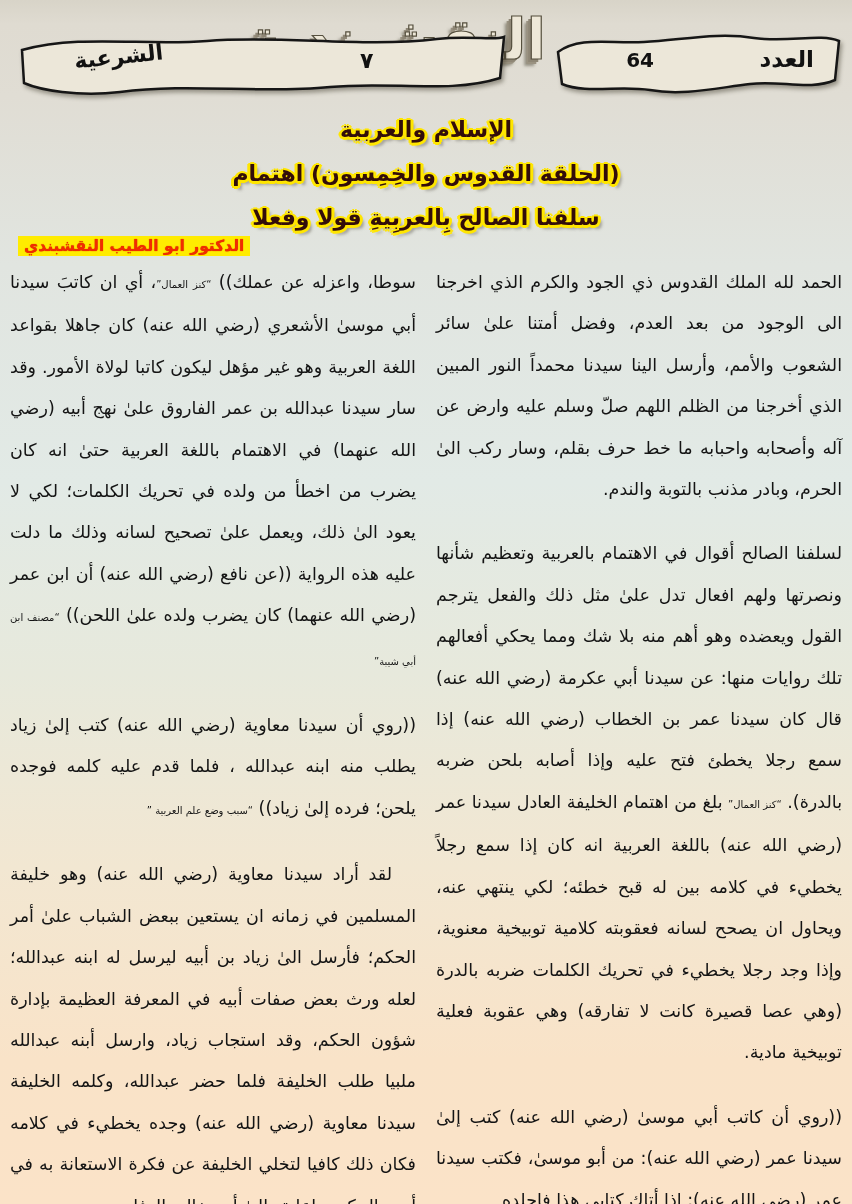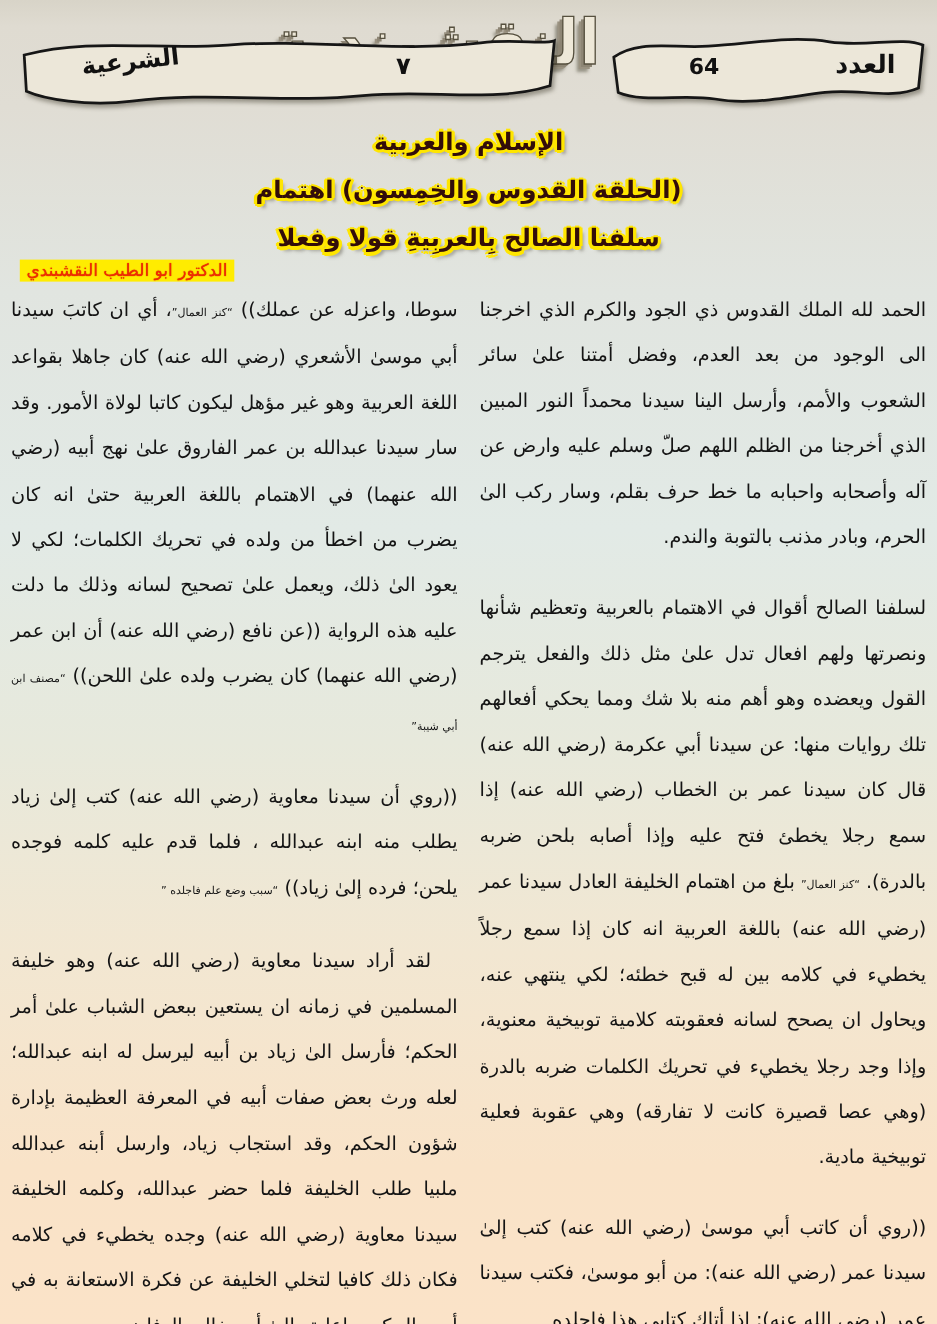--- a/index.html
+++ b/index.html
@@ -44,21 +44,21 @@
       -2px -1px 0 #ffe600, 2px -1px 0 #ffe600,
       -2px  2px 0 #ffe600, 2px  2px 0 #ffe600,
       -3px  0   0 #ffe600, 3px  0   0 #ffe600,
        0   -2px 0 #ffe600, 0    3px 0 #ffe600,
        4px  4px 3px rgba(110,105,95,.55);
   }
   
   .author-row{position:absolute;top:236px;left:0;width:852px;text-align:left;padding:0 18px;box-sizing:border-box;}
   .author-byline{
     display:inline-block;background:#ffec00;color:#f22c00;
-    font-size:15.5px;font-weight:normal;padding:1px 6px;
+    font-size:15.5px;font-weight:bold;padding:1px 6px;
     text-shadow:0 0 1px #c01b00;
     text-align:center;
   }
   
   .columns{
     position:absolute;top:262px;left:0;width:852px;bottom:0;
     display:flex;flex-direction:row;gap:20px;
     padding:0 10px;box-sizing:border-box;overflow:hidden;
   }
   .col{flex:1 1 0;}
@@ -112,19 +112,19 @@
   <main class="columns">
 
     <article class="col">
       <p><span>الحمد لله الملك القدوس ذي الجود والكرم الذي اخرجنا الى الوجود من بعد العدم، وفضل أمتنا علىٰ سائر الشعوب والأمم، وأرسل الينا سيدنا محمداً النور المبين الذي أخرجنا من الظلم اللهم صلّ وسلم عليه وارض عن آله وأصحابه واحبابه ما خط حرف بقلم، وسار ركب الىٰ الحرم، وبادر مذنب بالتوبة والندم.</span></p>
       <p><span>لسلفنا الصالح أقوال في الاهتمام بالعربية وتعظيم شأنها ونصرتها ولهم افعال تدل علىٰ مثل ذلك والفعل يترجم القول ويعضده وهو أهم منه بلا شك ومما يحكي أفعالهم تلك روايات منها: عن سيدنا أبي عكرمة (رضي الله عنه) قال كان سيدنا عمر بن الخطاب (رضي الله عنه) إذا سمع رجلا يخطئ فتح عليه وإذا أصابه بلحن ضربه بالدرة). </span><span class="cite">“كنز العمال”</span><span> بلغ من اهتمام الخليفة العادل سيدنا عمر (رضي الله عنه) باللغة العربية انه كان إذا سمع رجلاً يخطيء في كلامه بين له قبح خطئه؛ لكي ينتهي عنه، ويحاول ان يصحح لسانه فعقوبته كلامية توبيخية معنوية، وإذا وجد رجلا يخطيء في تحريك الكلمات ضربه بالدرة (وهي عصا قصيرة كانت لا تفارقه) وهي عقوبة فعلية توبيخية مادية.</span></p>
       <p><span>((روي أن كاتب أبي موسىٰ (رضي الله عنه) كتب إلىٰ سيدنا عمر (رضي الله عنه): من أبو موسىٰ، فكتب سيدنا عمر (رضي الله عنه): إذا أتاك كتابي هذا فاجلده</span></p>
     </article>
 
     <article class="col">
       <p><span>سوطا، واعزله عن عملك)) </span><span class="cite">“كنز العمال”</span><span>، أي ان كاتبَ سيدنا أبي موسىٰ الأشعري (رضي الله عنه) كان جاهلا بقواعد اللغة العربية وهو غير مؤهل ليكون كاتبا لولاة الأمور. وقد سار سيدنا عبدالله بن عمر الفاروق علىٰ نهج أبيه (رضي الله عنهما) في الاهتمام باللغة العربية حتىٰ انه كان يضرب من اخطأ من ولده في تحريك الكلمات؛ لكي لا يعود الىٰ ذلك، ويعمل علىٰ تصحيح لسانه وذلك ما دلت عليه هذه الرواية ((عن نافع (رضي الله عنه) أن ابن عمر (رضي الله عنهما) كان يضرب ولده علىٰ اللحن)) </span><span class="cite">“مصنف ابن أبي شيبة”</span></p>
-      <p><span>((روي أن سيدنا معاوية (رضي الله عنه) كتب إلىٰ زياد يطلب منه ابنه عبدالله ، فلما قدم عليه كلمه فوجده يلحن؛ فرده إلىٰ زياد)) </span><span class="cite">“سبب وضع علم فاجلده ”</span></p>
+      <p><span>((روي أن سيدنا معاوية (رضي الله عنه) كتب إلىٰ زياد يطلب منه ابنه عبدالله ، فلما قدم عليه كلمه فوجده يلحن؛ فرده إلىٰ زياد)) </span><span class="cite">“سبب وضع علم العربية ”</span></p>
       <p class="indent"><span>لقد أراد سيدنا معاوية (رضي الله عنه) وهو خليفة المسلمين في زمانه ان يستعين ببعض الشباب علىٰ أمر الحكم؛ فأرسل الىٰ زياد بن أبيه ليرسل له ابنه عبدالله؛ لعله ورث بعض صفات أبيه في المعرفة العظيمة بإدارة شؤون الحكم، وقد استجاب زياد، وارسل أبنه عبدالله ملبيا طلب الخليفة فلما حضر عبدالله، وكلمه الخليفة سيدنا معاوية (رضي الله عنه) وجده يخطيء في كلامه فكان ذلك كافيا لتخلي الخليفة عن فكرة الاستعانة به في أمور الحكم، واعادته الىٰ أبيه خالي الوفاض.</span></p>
     </article>
 
   </main>
 
 </div>
 
 </body></html>

